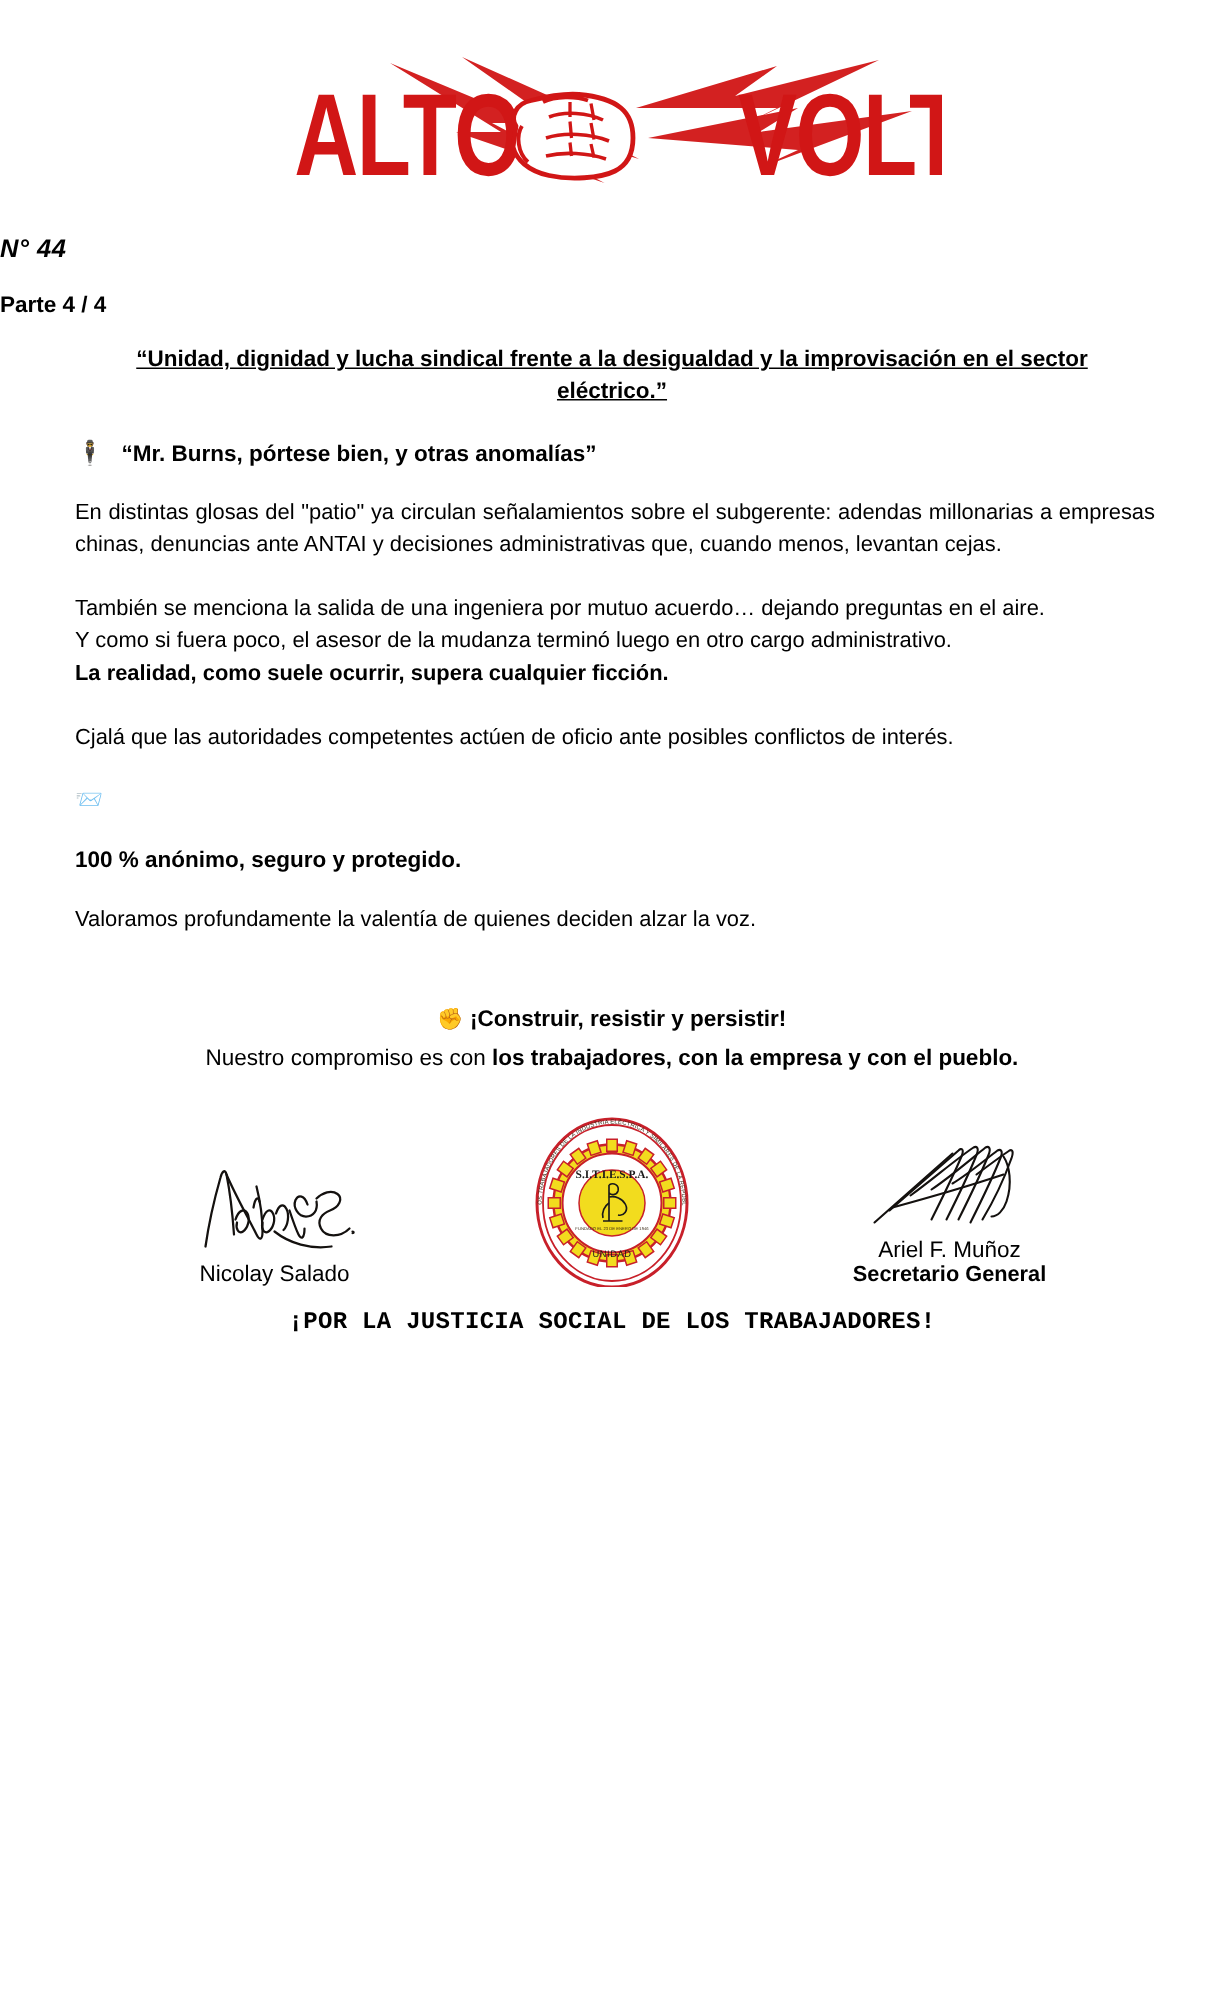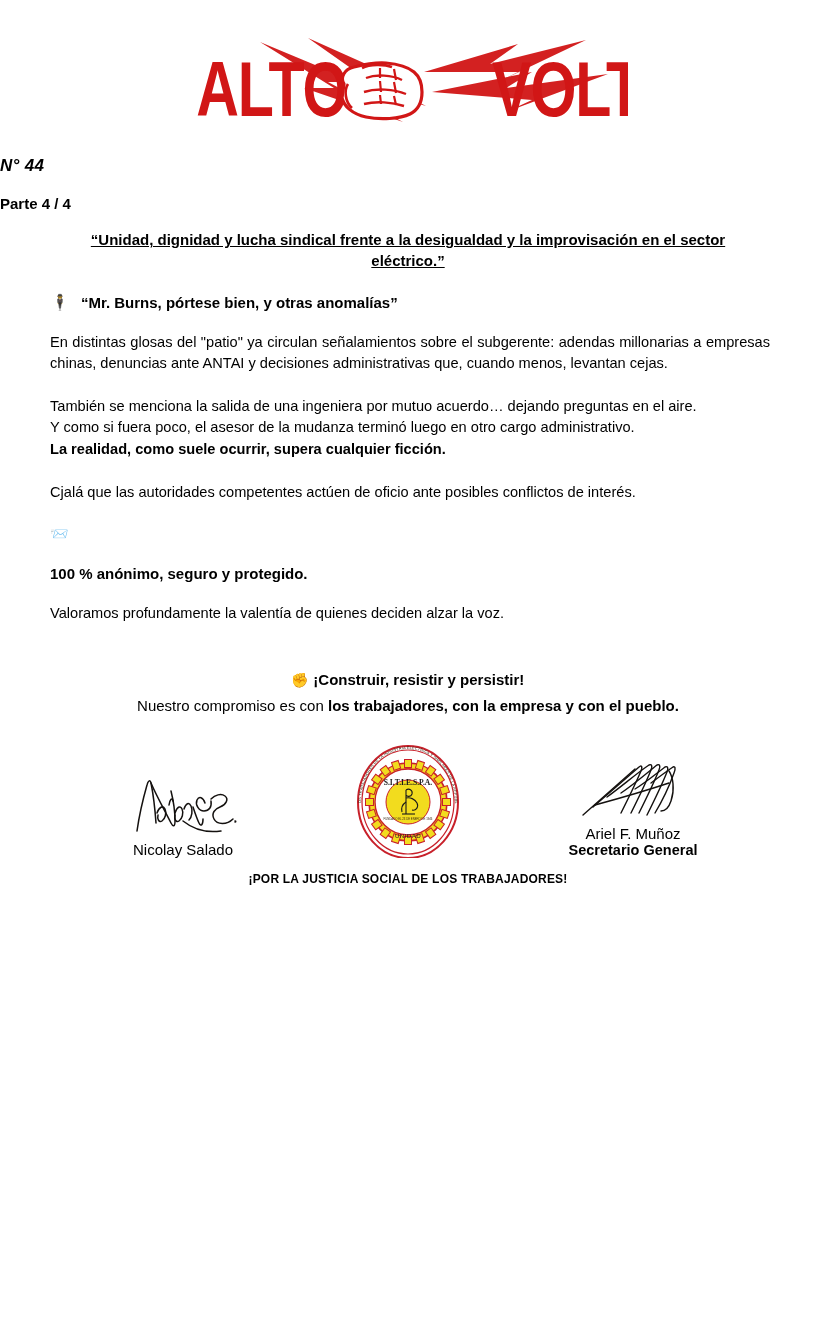--- a/index.html
+++ b/index.html
@@ -145,23 +145,24 @@
   }
   .sig-role {
     font-weight: bold;
     font-size: 14.5px;
   }
   .seal { display: block; margin: 0 auto; }
 
   .footer-slogan {
     text-align: center;
     font-weight: bold;
-    font-size: 12px;
+    font-size: 16px;
     margin-top: 14px;
     letter-spacing: .2px;
+    font-family: Liberation Mono, monospace;
   }
 </style>
 </head>
 <body>
 
 <div class="page">
 
   <div class="masthead">
     <svg width="440" height="100" viewBox="0 0 440 100">
       <defs>

